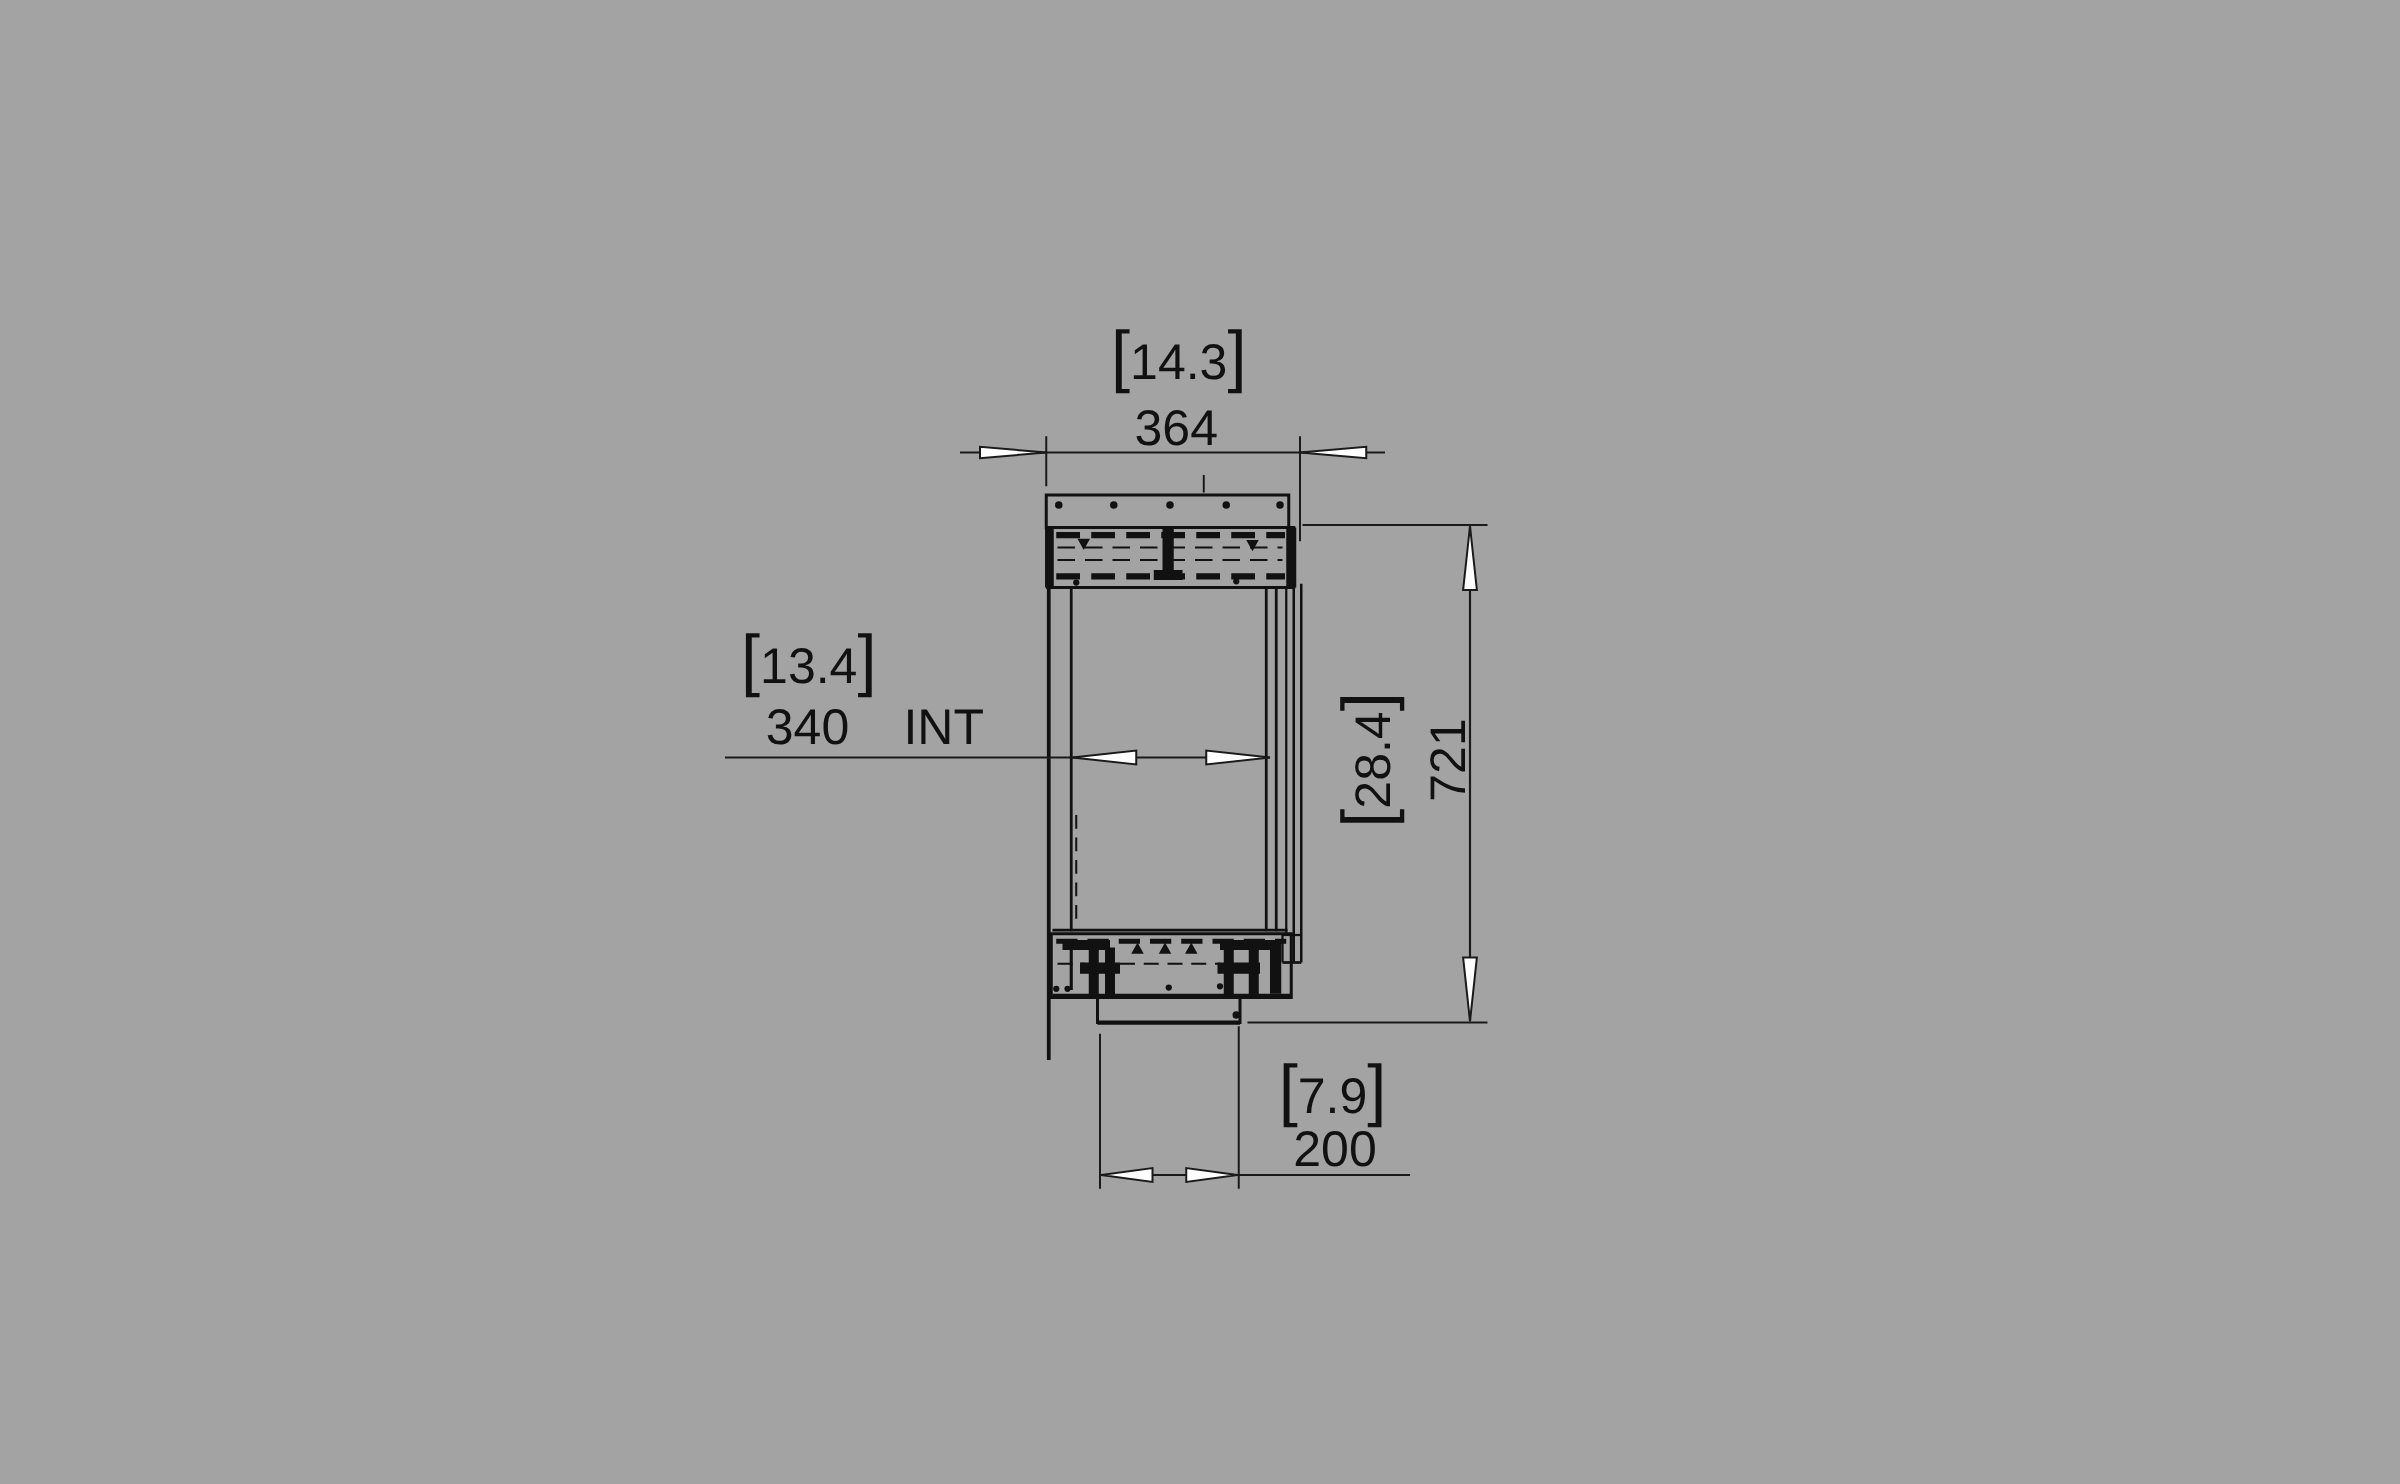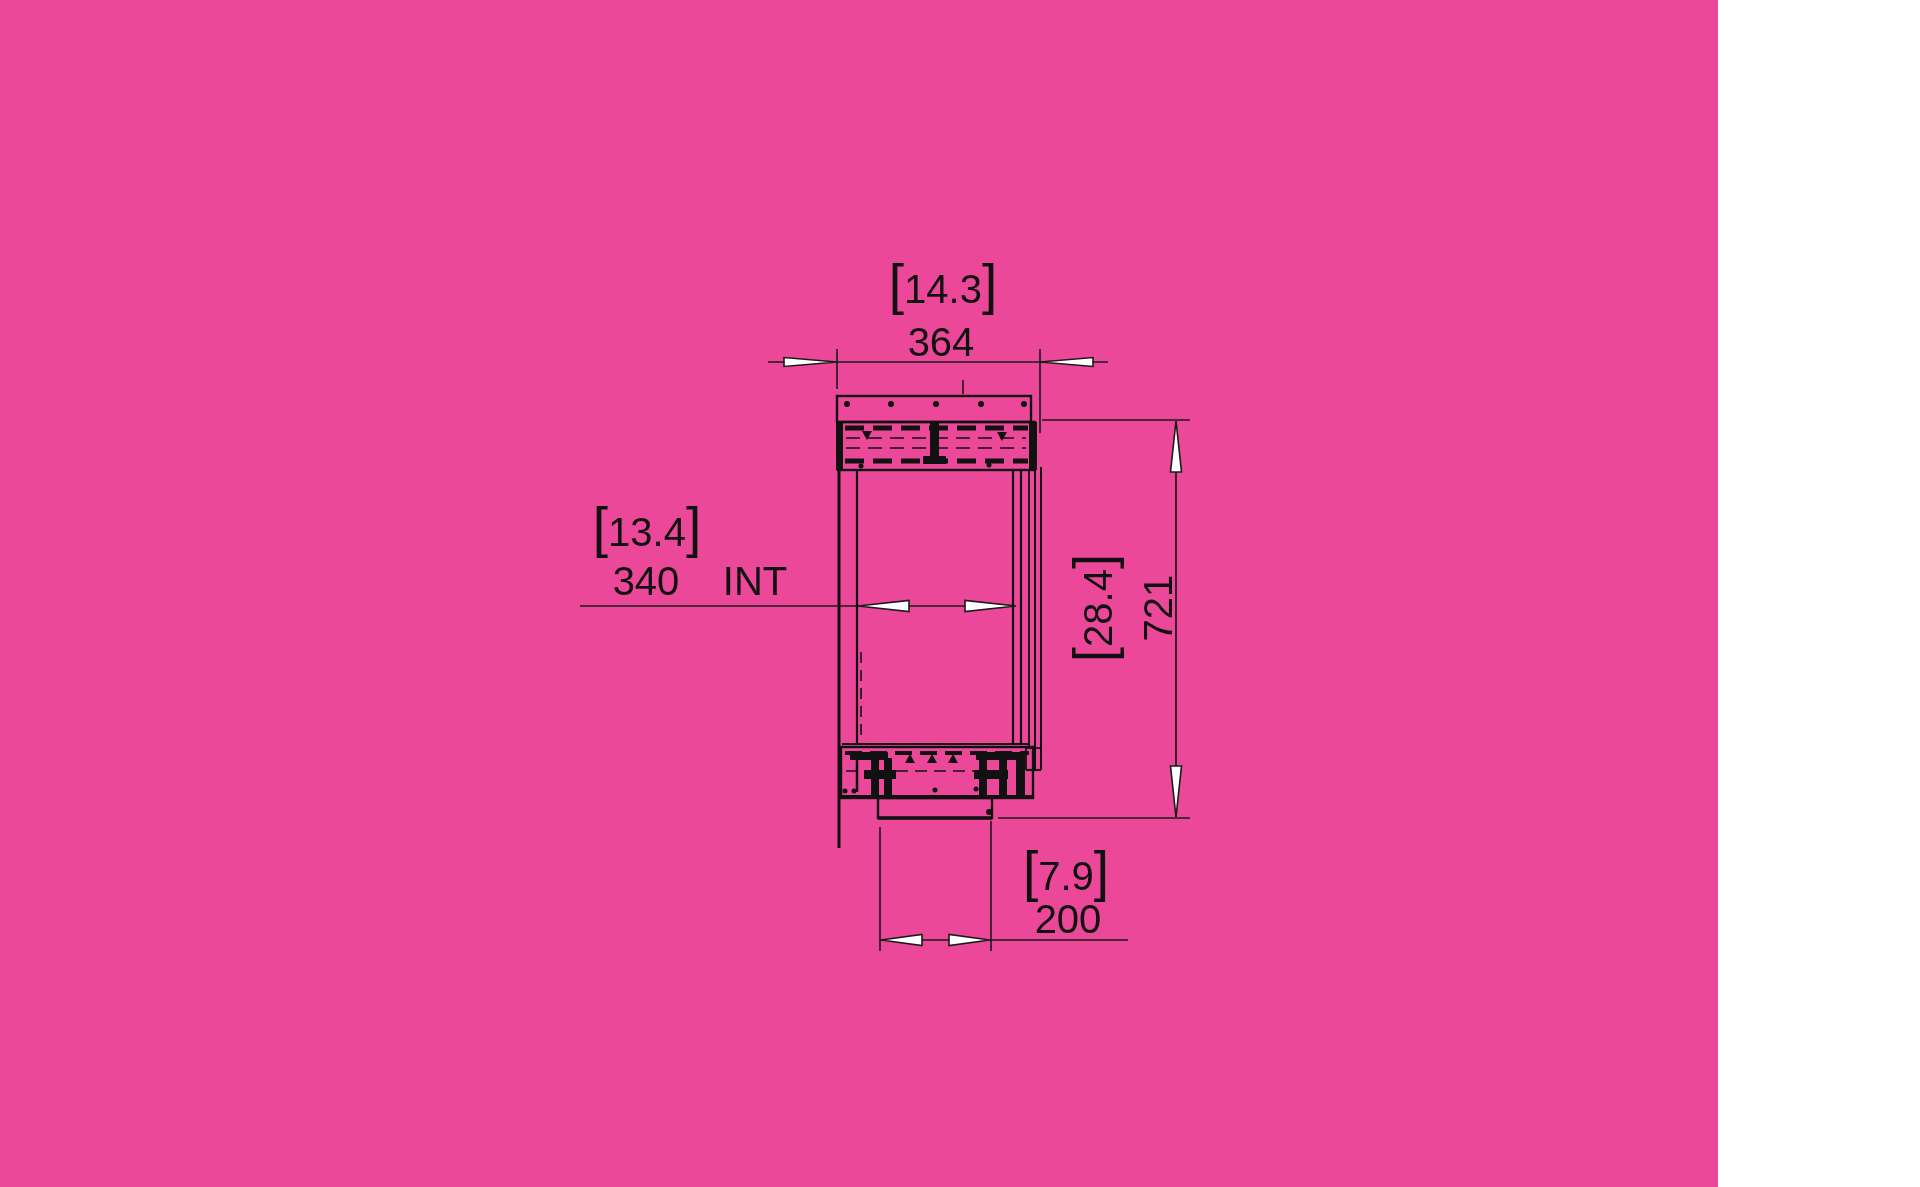--- a/index.html
+++ b/index.html
@@ -1,16 +1,16 @@
 <!DOCTYPE html>
 <html><head>
 <meta charset="utf-8">
 <style>
   html,body{margin:0;padding:0;background:#ffffff;}
-  .canvas{position:relative;width:1718px;height:1187px;background:#ec4899;overflow:hidden;}
+  .canvas{position:relative;width:1920px;height:1187px;background:#a3a3a3;overflow:hidden;}
   svg{display:block;}
   svg text{
     font-family:"Liberation Sans", sans-serif;
     font-size:40px;
     fill:#111111;
     stroke:none;
   }
   svg text .bracket{font-size:55px;}
   .thin  {stroke:#1a1a1a;stroke-width:1.7;fill:none;}
   .ext   {stroke:#1a1a1a;stroke-width:1.6;fill:none;}

